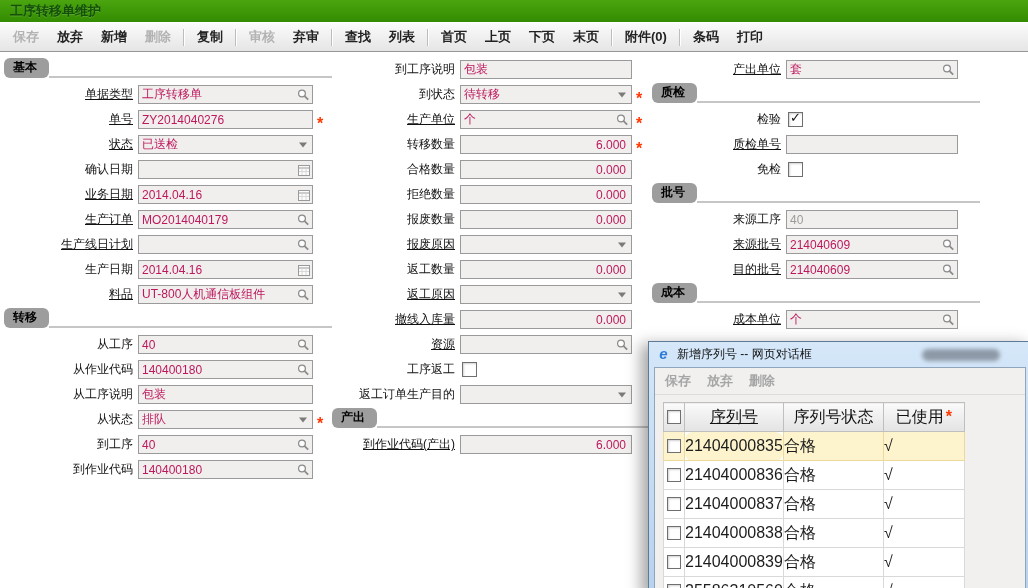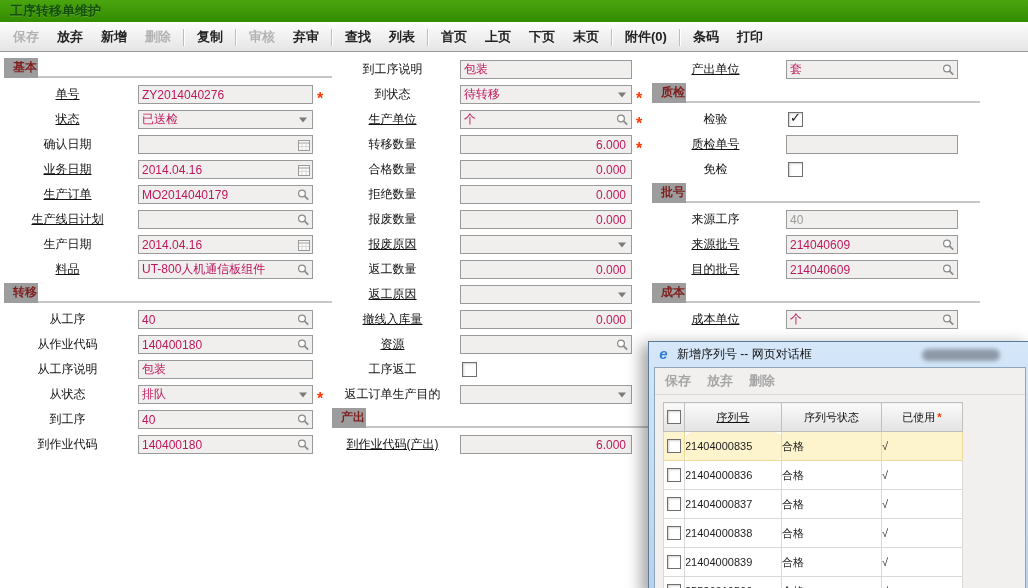--- a/index.html
+++ b/index.html
@@ -28,25 +28,25 @@
   .tb-sep{width:1px;height:17px;background:#bdbdbd;border-right:1px solid #fff;margin:0 3px;}
   
   .form-area{position:absolute;left:0;top:53px;right:0;bottom:0;background:#fff;}
   .col{position:absolute;top:4px;}
   .col1{left:2px;width:330px;}
   .col2{left:330px;width:322px;}
   .col3{left:650px;width:330px;}
   .field-row{display:flex;align-items:center;height:25px;}
   .section-row{display:flex;align-items:flex-end;height:25px;padding-bottom:4px;box-sizing:border-box;}
   .section-tab{
-    background:#9d9d9d;color:#7f1d1d;font-weight:bold;font-size:12px;
-    padding:1px 1px 2px 9px;margin-left:2px;white-space:nowrap;
+    background:#9d9d9d;color:#000000;font-weight:bold;font-size:12px;
+    padding:1px 12px 2px 9px;margin-left:2px;white-space:nowrap;border-radius:6px;
   }
   .section-line{flex:1;border-bottom:2px solid #c6c6c6;height:2px;}
-  .flabel{text-align:center;padding-right:5px;box-sizing:border-box;white-space:nowrap;color:#111;}
+  .flabel{text-align:right;padding-right:5px;box-sizing:border-box;white-space:nowrap;color:#111;}
   .flabel.u{text-decoration:underline;}
   .col1 .flabel{width:136px;}
   .col2 .flabel{width:130px;}
   .col3 .flabel{width:136px;}
   .fbox{
     position:relative;height:19px;box-sizing:border-box;
     border:1px solid #9a9a9a;background:#f0efed;
     display:flex;align-items:center;padding:0 3px;overflow:hidden;
   }
   .col1 .fbox{width:175px;}
@@ -87,21 +87,21 @@
   .dialog-title{font-size:12px;color:#101010;white-space:nowrap;}
   .smudge{
     position:absolute;left:268px;top:7px;width:78px;height:12px;border-radius:6px;
     background:#77808c;opacity:.75;filter:blur(2px);
   }
   .dialog-client{background:#f1f0ef;height:calc(100% - 25px);box-sizing:border-box;border:1px solid #8fa5bc;border-bottom:none;overflow:hidden;}
   .dlg-toolbar{height:26px;display:flex;align-items:center;gap:16px;padding-left:10px;border-bottom:1px solid #dcdcdc;}
   .dlg-tb-btn{font-size:13px;font-weight:bold;color:#a6a6a6;white-space:nowrap;}
   .dlg-table{border-collapse:collapse;margin:7px 0 0 8px;table-layout:fixed;background:#fff;}
   .dlg-table th,.dlg-table td{
-    border:1px solid #d9d9d9;height:29px;padding:0;font-size:11px;font-weight:normal;
+    border:1px solid #d9d9d9;height:29px;padding:0;font-size:16px;font-weight:normal;
     overflow:hidden;white-space:nowrap;box-sizing:border-box;
   }
   .dlg-table th{
     background:linear-gradient(#fafafa,#e3e3e3);border-color:#bfbfbf;text-align:center;color:#111;
   }
   .th-u{text-decoration:underline;}
   .col-sel{width:21px;}
   .col-serial{width:97px;}
   .col-status{width:100px;}
   .col-used{width:81px;margin-left:31px;}
@@ -144,20 +144,32 @@
     <div class="tb-sep"></div>
     <div class="tb-btn">条码</div>
     <div class="tb-btn">打印</div>
   </div>
 
 <div class="form-area" id="form-area">
     <div class="col col1">
       <div class="section-row">
         <span class="section-tab">基本</span>
         <div class="section-line"></div>
+      </div>
+      <div class="field-row">
+        <div class="flabel u">单据类型</div>
+        <div class="fbox lookup">
+          <span class="fval">工序转移单</span>
+          <span class="ficon">
+            <svg width="13" height="13" viewBox="0 0 13 13">
+              <circle cx="5" cy="5" r="3.4" fill="#fdfdfd" stroke="#8a8a8a" stroke-width="1.2"></circle>
+              <line x1="7.6" y1="7.6" x2="11.2" y2="11.2" stroke="#8a8a8a" stroke-width="1.7"></line>
+            </svg>
+          </span>
+        </div>
       </div>
       <div class="field-row">
         <div class="flabel u">单号</div>
         <div class="fbox text">
           <span class="fval">ZY2014040276</span>
         </div>
         <span class="req">*</span>
       </div>
       <div class="field-row">
         <div class="flabel u">状态</div>

